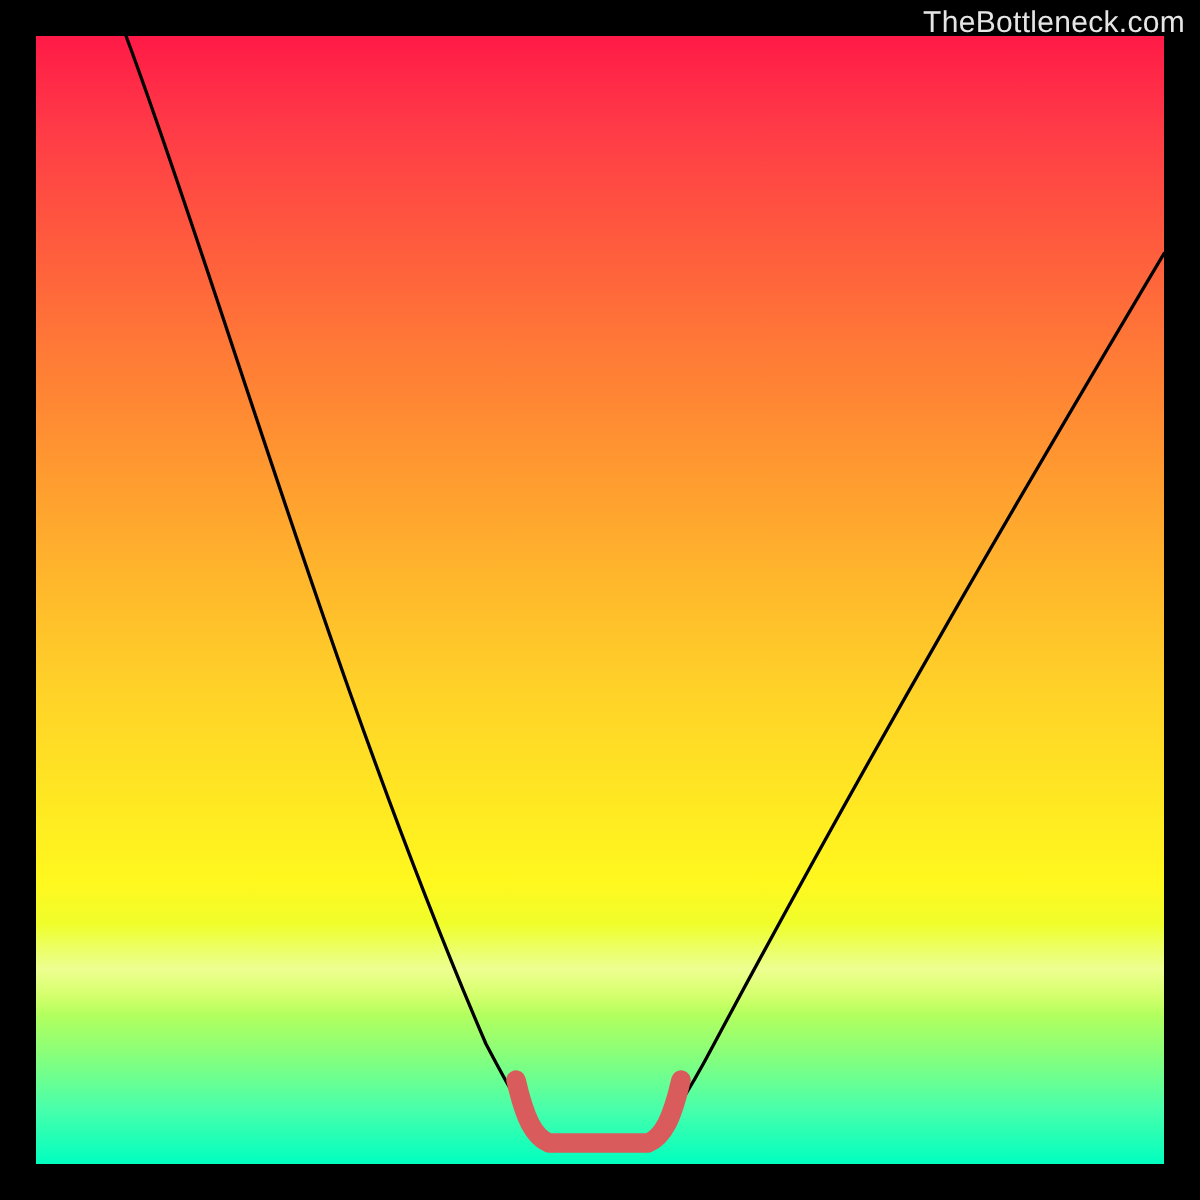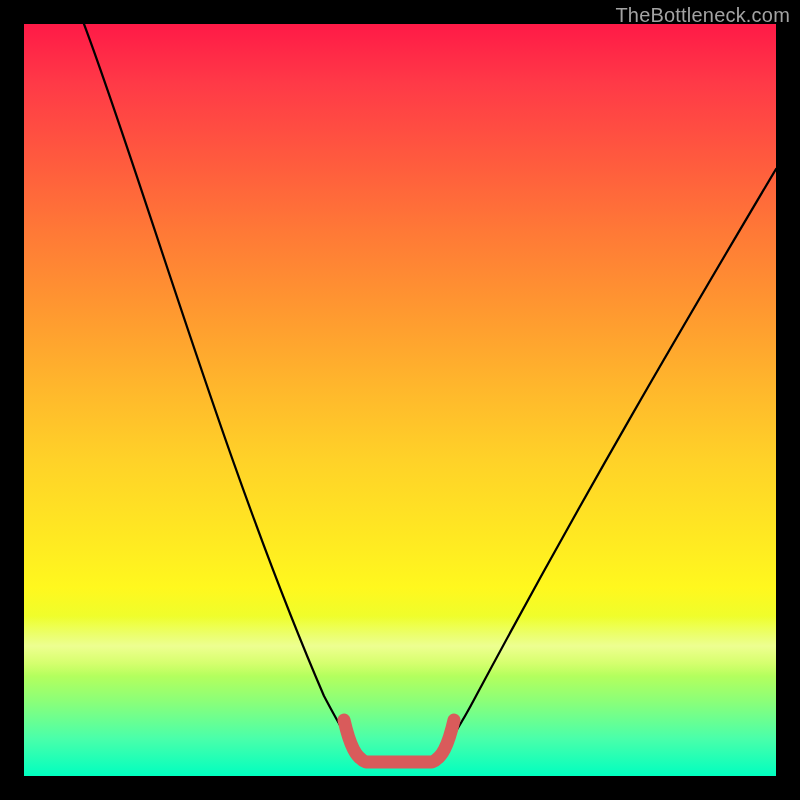--- a/index.html
+++ b/index.html
@@ -60,21 +60,21 @@
     position: absolute;
     top: 0;
     left: 0;
     width: 752px;
     height: 752px;
   }
   .watermark {
     position: absolute;
     top: 4px;
     right: 10px;
-    color: #a3a3a3;
+    color: #e5e5e5;
     font-size: 20px;
     font-weight: 500;
     letter-spacing: 0.2px;
   }
 </style>
 </head>
 <body>
 
 <div class="frame">
   <div class="plot">

